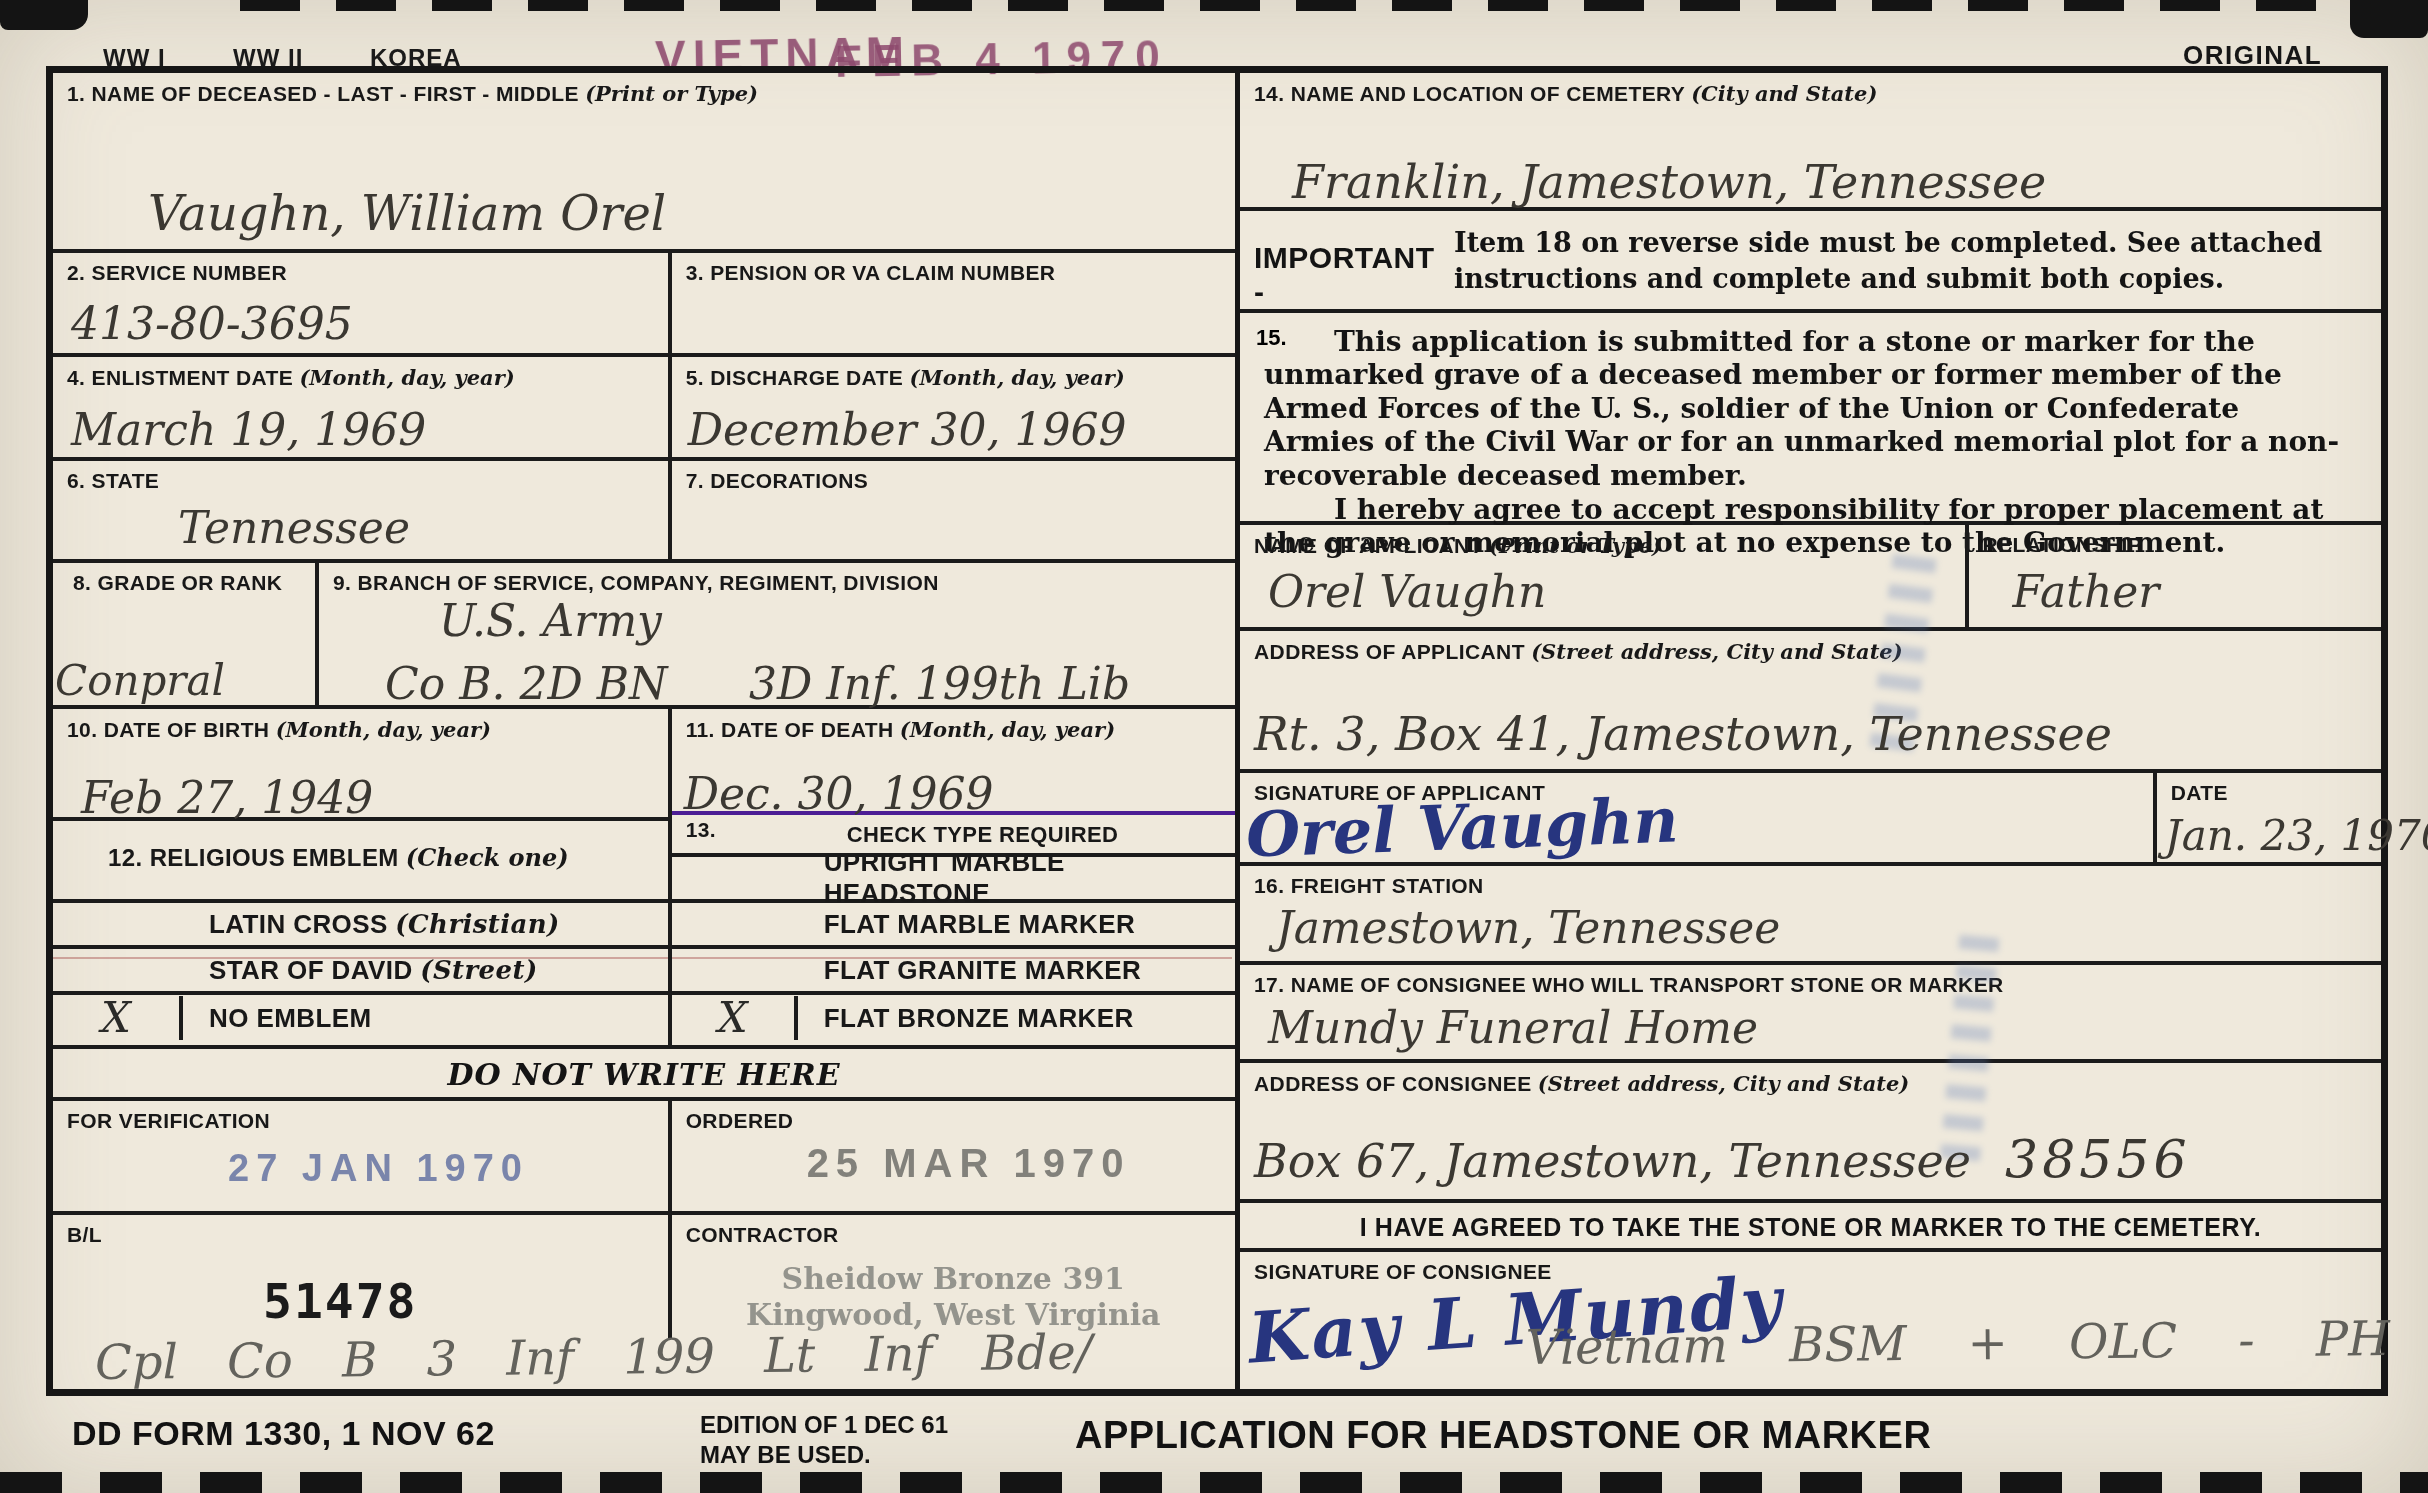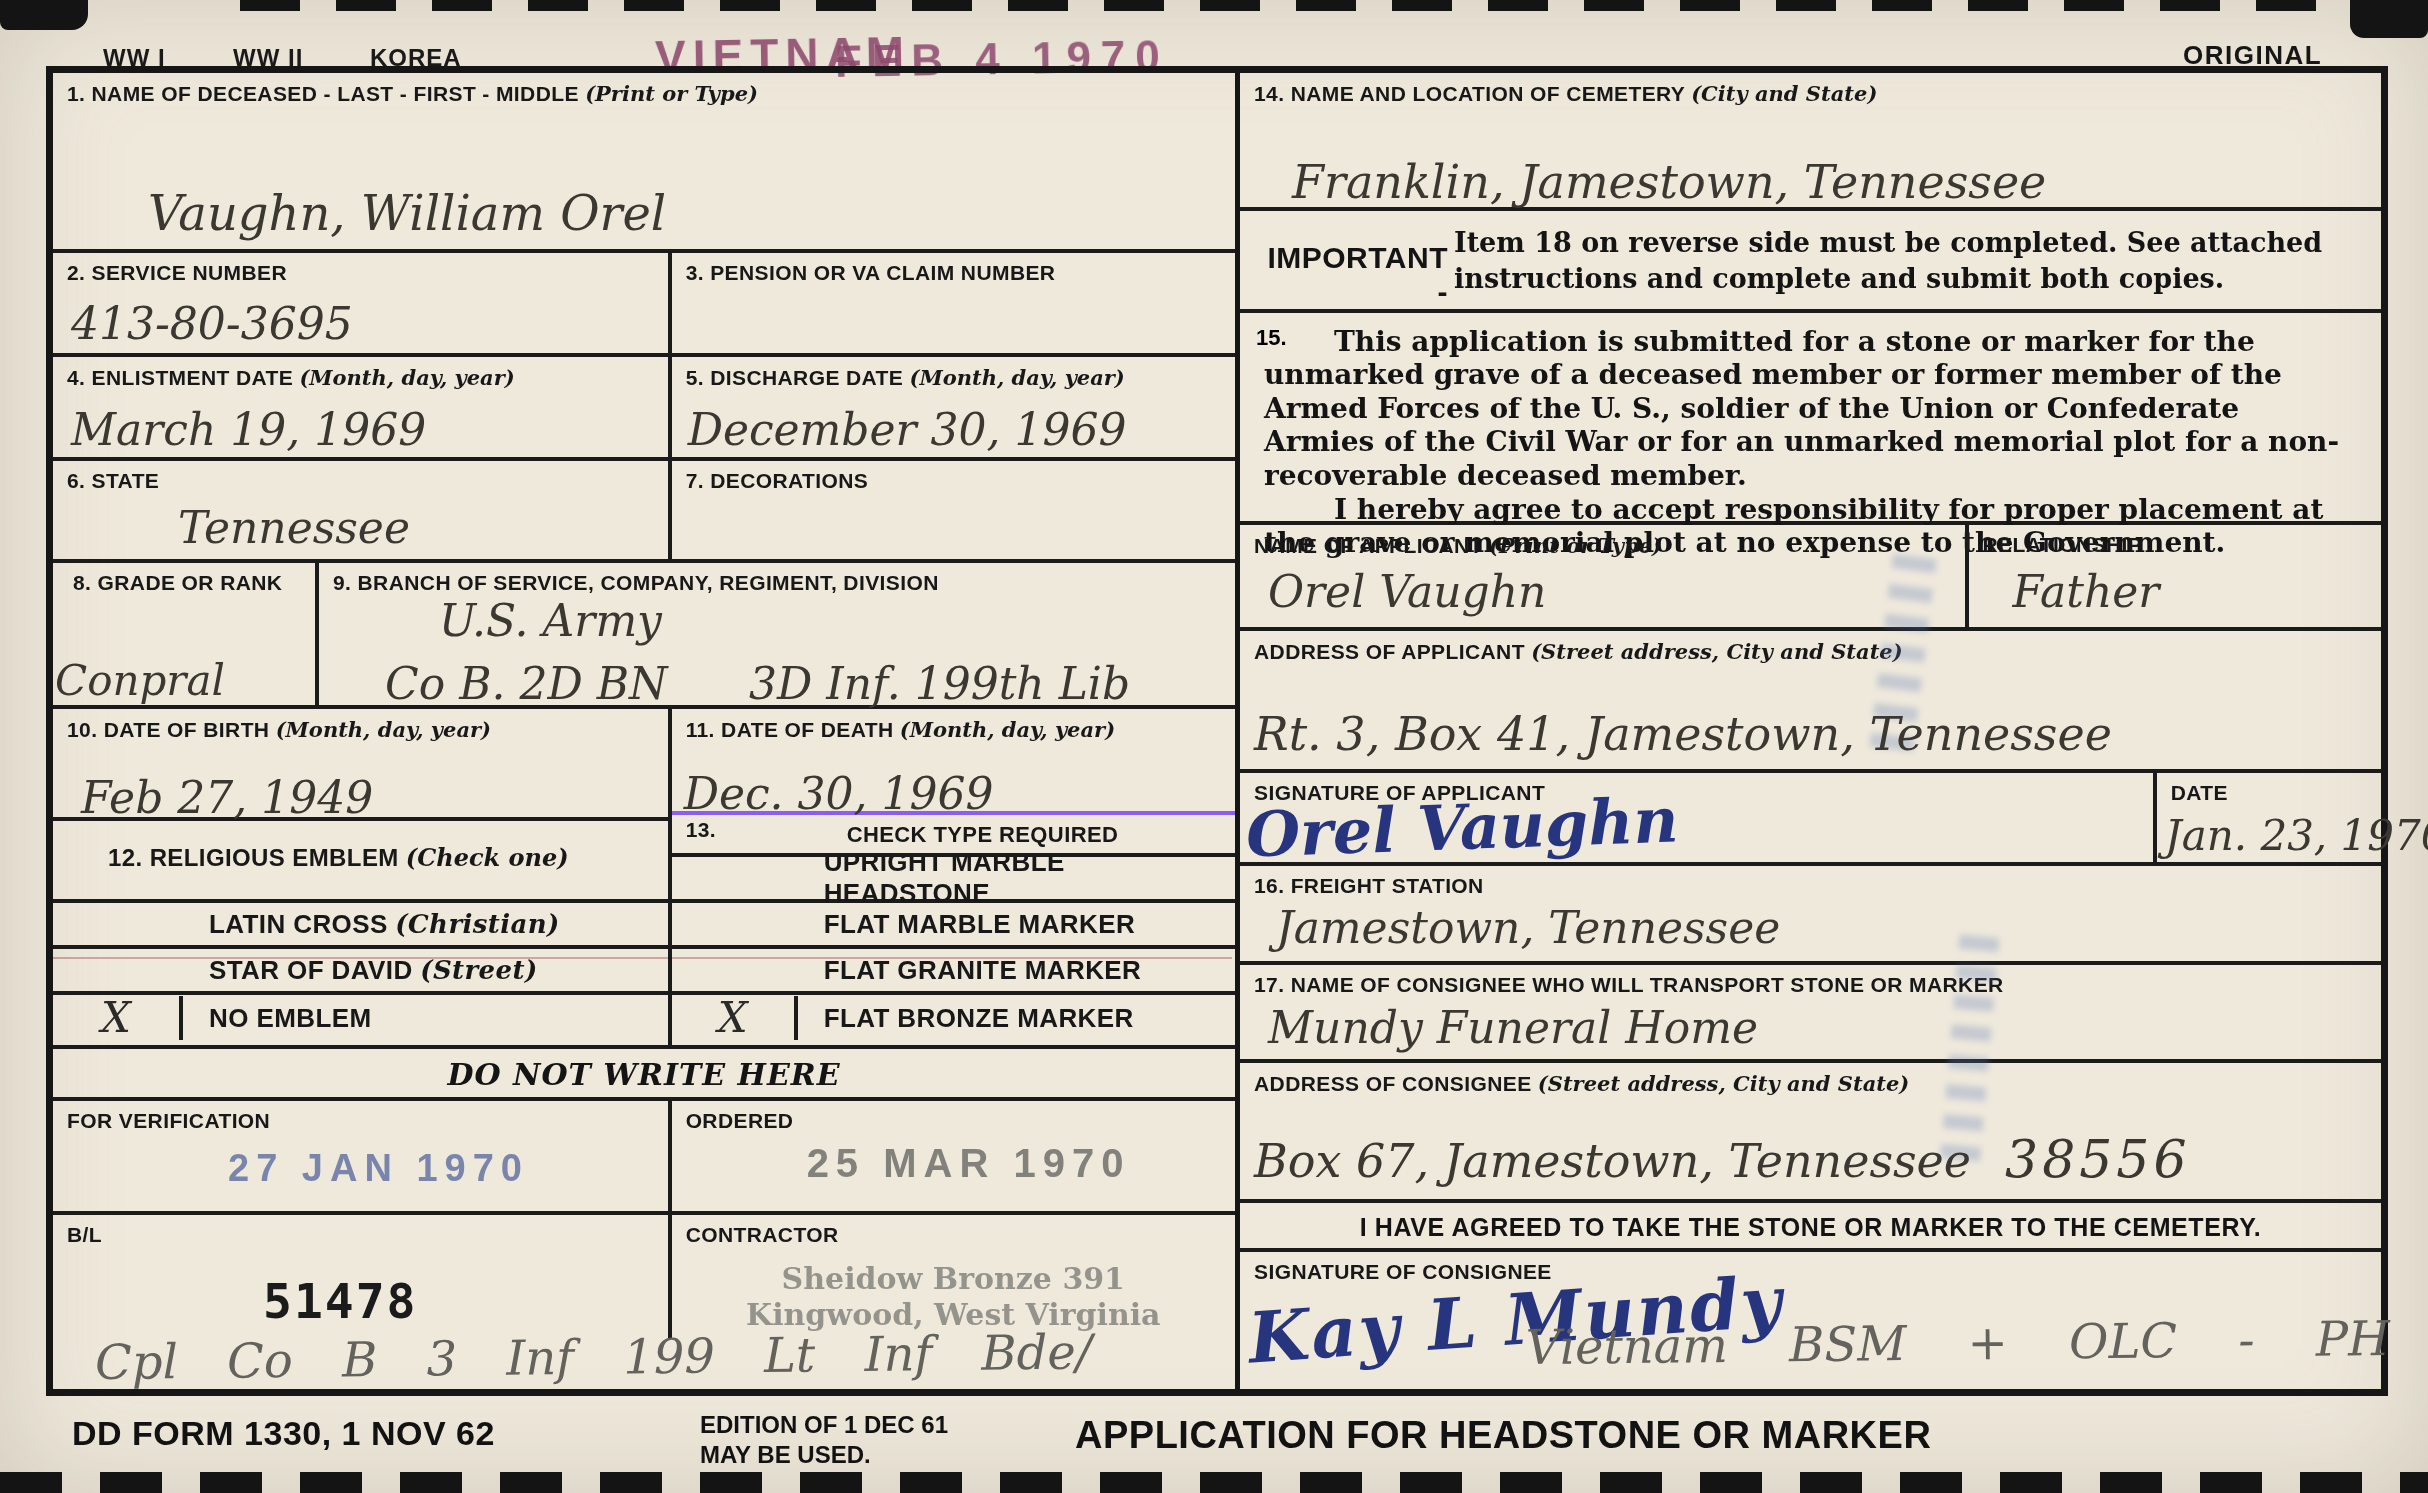--- a/index.html
+++ b/index.html
@@ -59,21 +59,21 @@
   .stamp-blue { position:absolute; color:#5d6da0; font-weight:bold; font-size:38px; letter-spacing:7px;
                 opacity:.8; filter:blur(.5px); white-space:nowrap; }
   .stamp-gray { position:absolute; color:#6f6f6b; font-weight:bold; font-size:40px; letter-spacing:7px;
                 opacity:.85; filter:blur(.4px); white-space:nowrap; }
   .stamp-contractor { margin-top:14px; text-align:center; color:#8b8b85; font-family:"DejaVu Serif", serif;
                 font-weight:bold; font-size:30px; line-height:36px; opacity:.9; filter:blur(.4px); }
 
   .para { font-family:"DejaVu Serif", serif; font-weight:bold; font-size:28px; line-height:1.2;
           color:#141414; text-indent:70px; }
   #important-row { display:flex; }
-  #important-lbl { flex:0 0 208px; font-weight:bold; font-size:30px; color:#141414; padding:30px 0 0 14px; letter-spacing:.5px;text-align:right; }
+  #important-lbl { flex:0 0 208px; font-weight:bold; font-size:30px; color:#141414; padding:30px 0 0 14px; letter-spacing:.5px; }
   #important-txt { flex:1; font-family:"DejaVu Serif", serif; font-weight:bold; font-size:27px; line-height:1.35;
                    color:#141414; padding:14px 26px 0 6px; }
 
   #dnw { text-align:center; font-family:"DejaVu Serif", serif; font-weight:bold; font-style:italic;
          font-size:30px; color:#141414; padding-top:8px; letter-spacing:1px; }
   #agreement { text-align:center; font-weight:bold; font-size:25px; letter-spacing:.6px; color:#141414; padding-top:10px; }
 
   #bl-value { position:absolute; left:210px; bottom:10px; font-family:"DejaVu Sans Mono", monospace;
               font-weight:bold; font-size:48px; color:#1b1b1b; letter-spacing:2px; }
 
@@ -193,21 +193,21 @@
             <div class="chk"></div>
             <div class="opt-lbl"><span>STAR OF DAVID</span> <span class="pr">(Street)</span></div>
           </div>
           <div class="opt-row last">
             <div class="chk">X</div>
             <div class="opt-lbl"><span>NO EMBLEM</span> <span class="pr"></span></div>
           </div>
         </div>
 
         <div class="cell bl" style="display:flex;flex-direction:column">
-          <div style="position:relative;height:106px;border-bottom:4px solid #8b5cf6">
+          <div style="position:relative;height:106px;border-bottom:4px solid #4c1d95">
             <div class="lbl"><span>11. DATE OF DEATH</span> <span class="pr">(Month, day, year)</span></div>
             <div class="hw" style="left:12px;bottom:-8px">Dec. 30, 1969</div>
           </div>
           <div style="position:relative;height:42px;border-bottom:4px solid #1b1b1b;display:flex">
             <div class="lbl" style="padding-top:3px">13.</div>
             <div class="lbl" style="flex:1;text-align:center;padding-top:7px;font-size:22px">CHECK TYPE REQUIRED</div>
           </div>
           <div class="opt-row">
             <div class="chk" style="flex-basis:126px"></div>
             <div class="opt-lbl">UPRIGHT MARBLE HEADSTONE</div>

